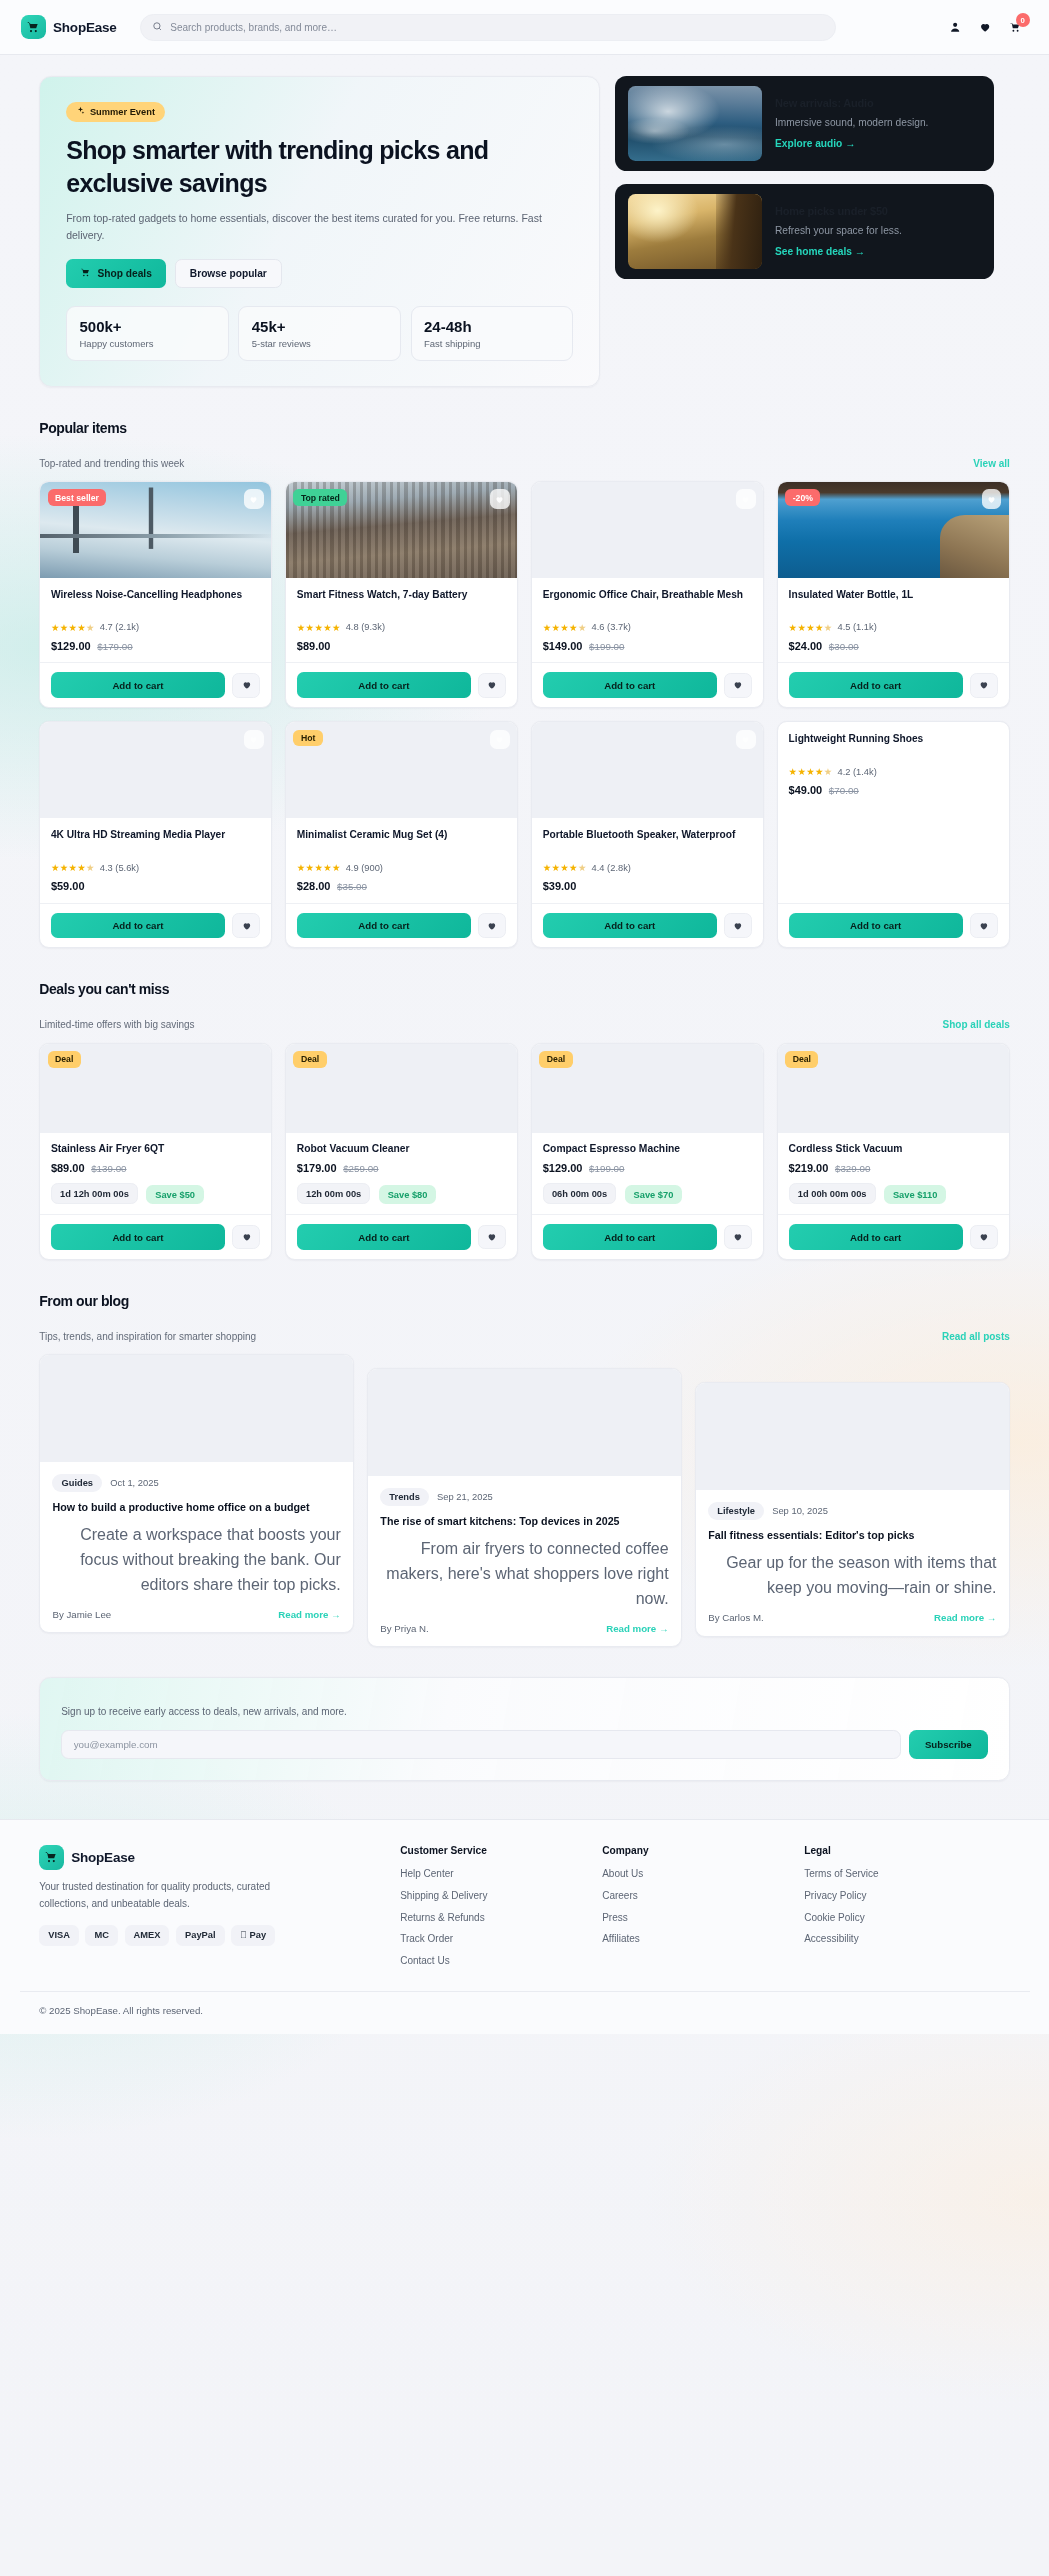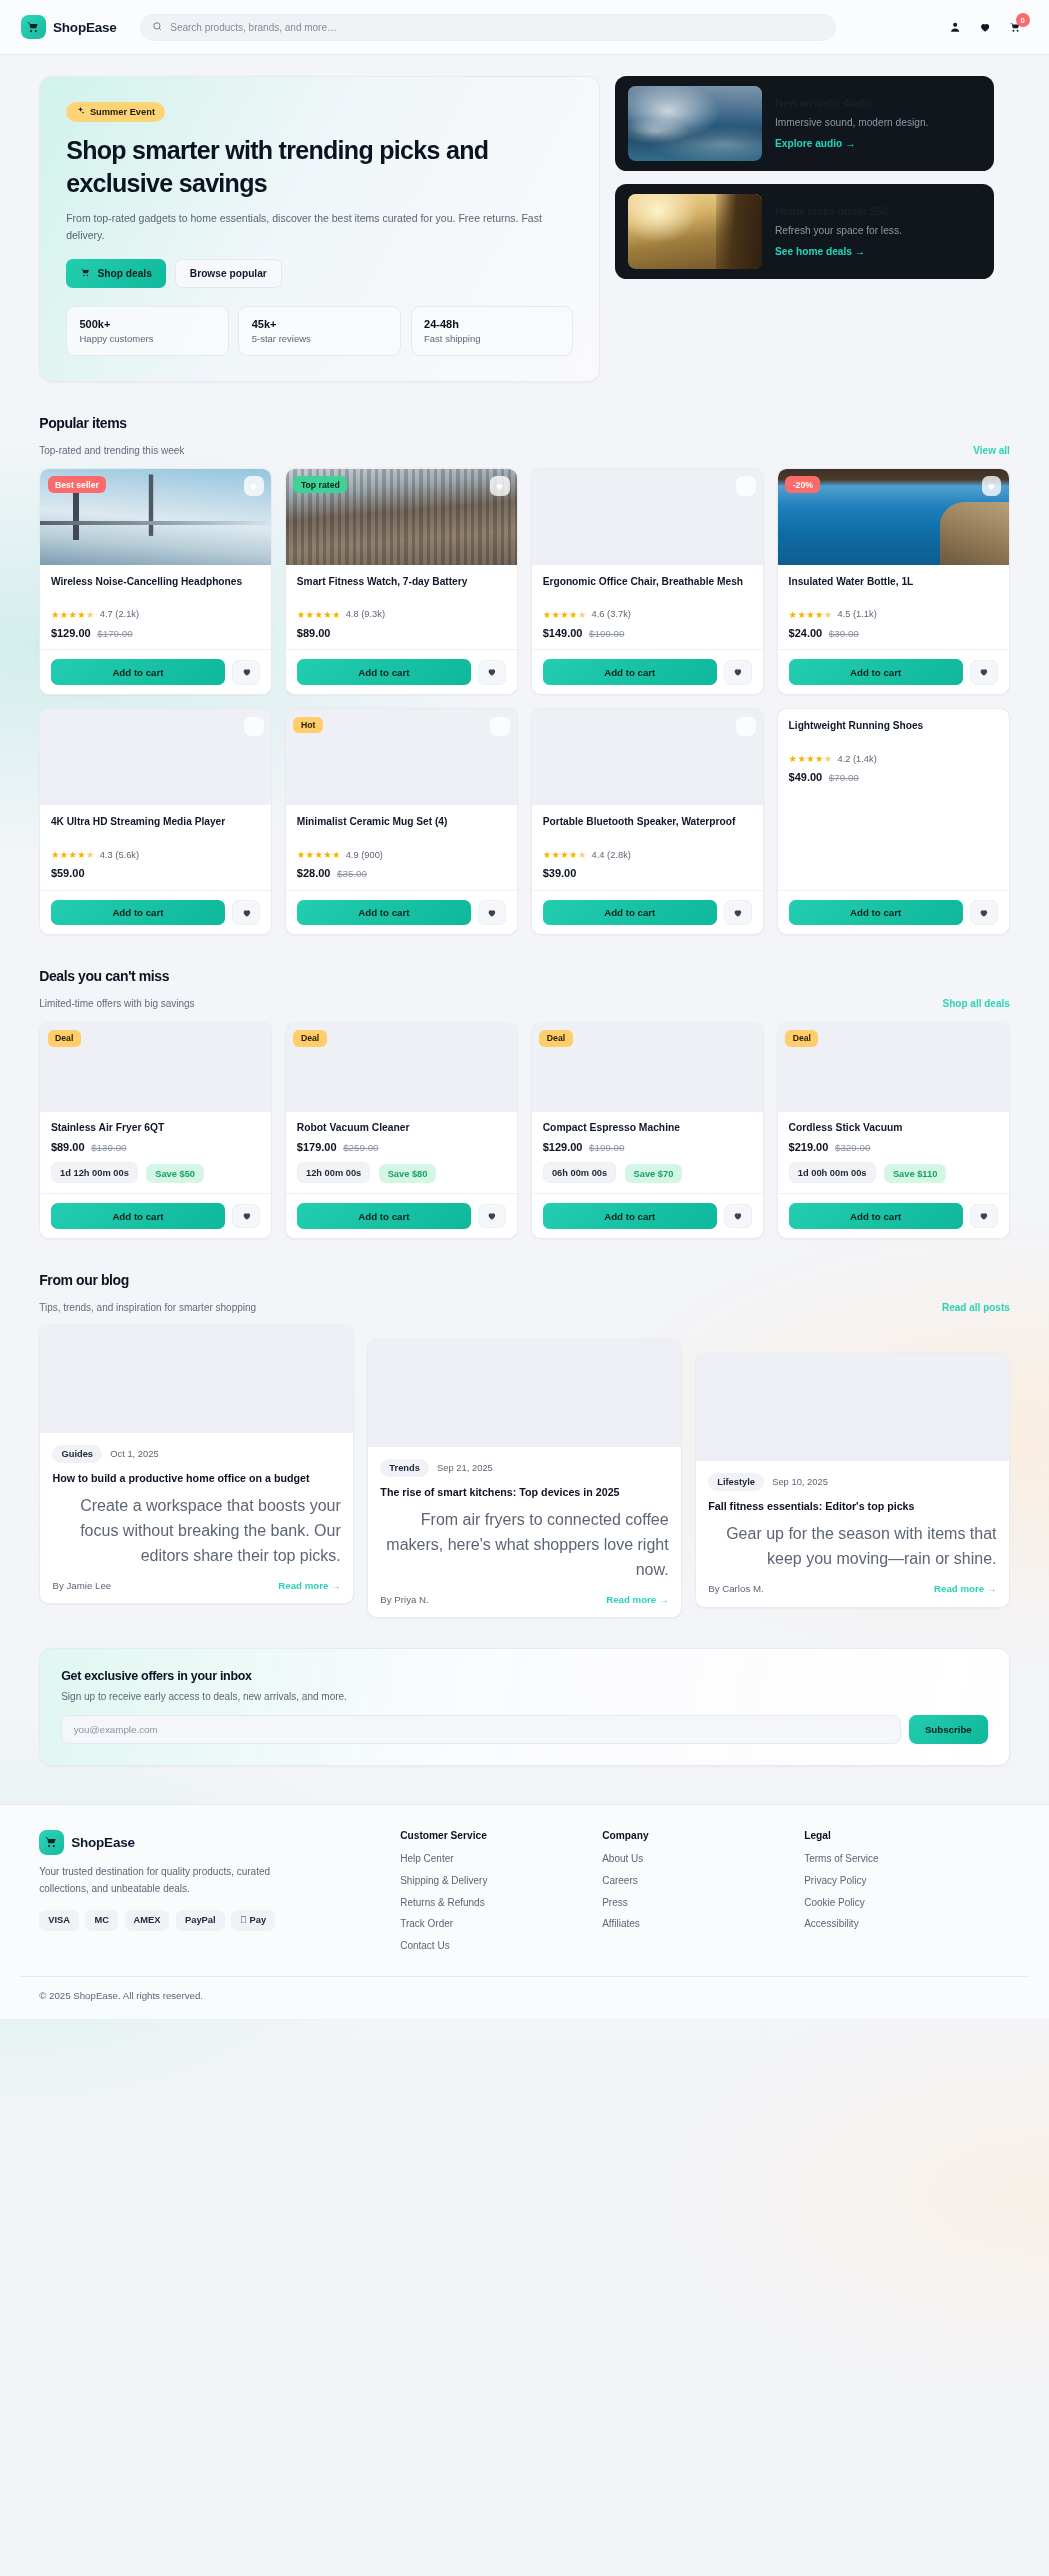--- a/index.html
+++ b/index.html
@@ -108,21 +108,21 @@
   .btn-ghost {
     background: #f7f8fb; color: #10182b; font-weight: 700; font-size: 10.2px;
     border: 0.8px solid #e4e7ee; border-radius: 6.6px; padding: 8.2px 14px; cursor: pointer;
     font-family: inherit;
   }
   .stats { display: flex; gap: 9.8px; margin-top: 18px; }
   .stat {
     flex: 1; border: 0.8px solid #e6e9f0; border-radius: 9px;
     background: rgba(249,250,252,.85); padding: 10.7px 12.3px;
   }
-  .stat-v { font-size: 11px; font-weight: 800; color: #0b1220; }
+  .stat-v { font-size: 15px; font-weight: 800; color: #0b1220; }
   .stat-l { font-size: 9.5px; color: #5f6775; margin-top: 3.3px; }
 
   .promo-col { width: 379px; display: flex; flex-direction: column; gap: 13px; }
   .promo {
     border-radius: 11.5px; background: #11161d; color: #fff;
     padding: 13px; display: flex; gap: 13px; height: 95px; align-items: center;
     overflow: hidden;
   }
   .promo-thumb { width: 134px; height: 75px; border-radius: 7.4px; flex: none; overflow: hidden; position: relative; }
   .promo-body { flex: 1; min-width: 0; }
@@ -151,21 +151,21 @@
       linear-gradient(170deg,#f3d79a 0%, #d9b56a 30%, #9d7c3d 58%, #6e5227 100%);
   }
   .ph-field::after{
     content:""; position:absolute; top:0; right:0; width:34%; height:100%;
     background: linear-gradient(95deg, rgba(62,41,18,.15) 0%, #4a3318 40%, #2e2010 100%);
   }
 
   
   .sec-head { display: flex; align-items: flex-end; justify-content: space-between; margin-top: 33px; margin-bottom: 12.3px; }
   .sec-title { font-size: 14px; font-weight: 800; letter-spacing: -0.4px; color: #0b1220; }
-  .sec-sub { font-size: 10px; color: #636b79; margin-top: 14px; }
+  .sec-sub { font-size: 10px; color: #636b79; margin-top: 22px; }
   .sec-link { font-size: 10px; font-weight: 700; color: #2ad2b8; cursor: pointer; }
 
   
   .grid4 { display: grid; grid-template-columns: repeat(4,1fr); gap: 13px; }
   .pcard {
     background: #fff; border: 0.8px solid #e9ebf1; border-radius: 9.8px; overflow: hidden;
     display: flex; flex-direction: column;
     box-shadow: 0 0.8px 1.6px rgba(16,24,40,.04);
   }
   .pmedia { position: relative; height: 96px; background: #eef0f5; }
@@ -822,21 +822,20 @@
       <div class="bfoot">
         <span class="bauthor">By Carlos M.</span>
         <span class="bmore">Read more →</span>
       </div>
     </div>
   </div>
         </div>
     </section>
 
     <section class="news">
-      <div class="news-t">Get exclusive offers in your inbox</div>
       <div class="news-s">Sign up to receive early access to deals, new arrivals, and more.</div>
       <div class="news-form">
         <input class="news-input" type="email" placeholder="you@example.com" style="">
         <button class="sub-btn">Subscribe</button>
       </div>
     </section>
 
   </div>
 
   <footer class="site-footer">

